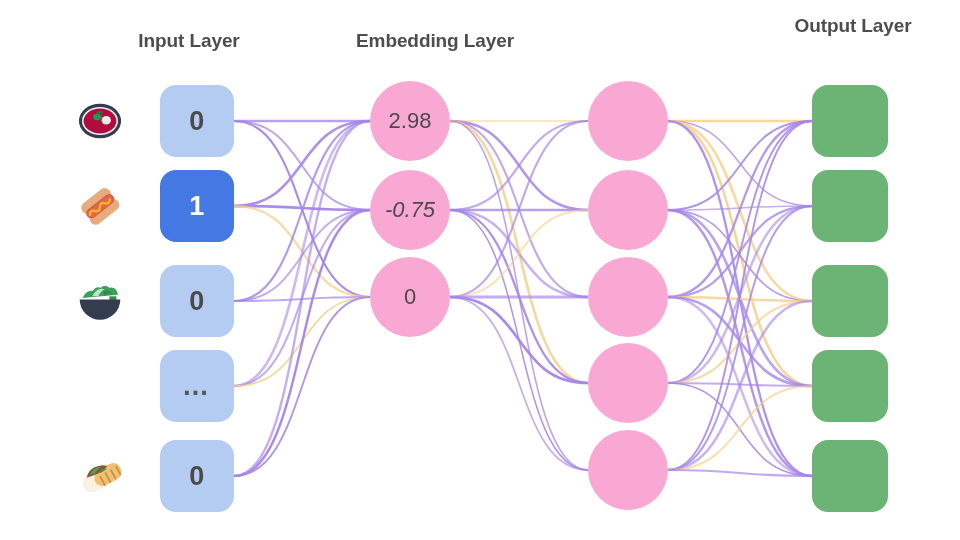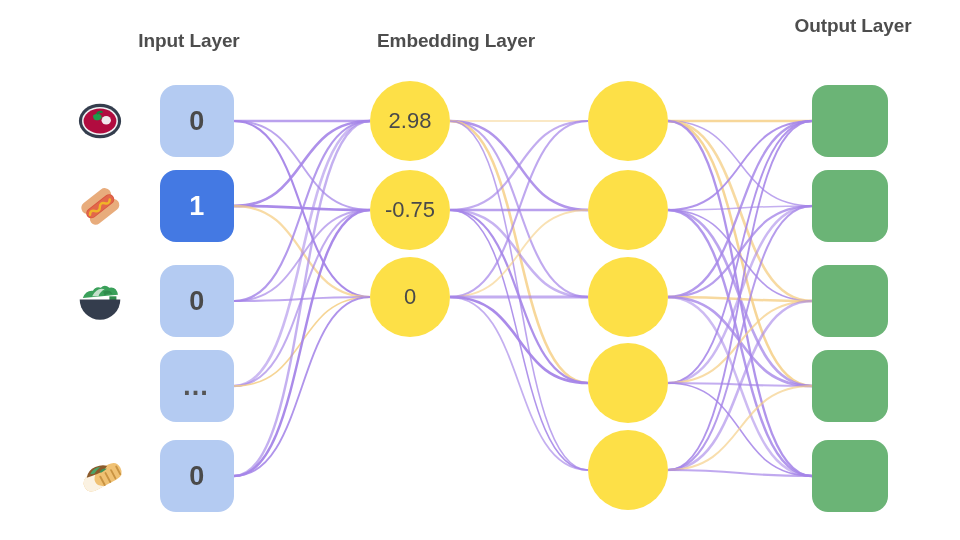--- a/index.html
+++ b/index.html
@@ -46,21 +46,21 @@
   }
   .node-box.input-off{background:#b4cbf2;color:#4a4a4a;}
   .node-box.input-on{background:#4479e3;color:#ffffff;}
   .node-box.ellipsis{background:#b4cbf2;color:#555555;font-size:27px;letter-spacing:3px;}
   .node-box.output{background:#6bb476;}
 
   .node-circle{
     position:absolute;
     width:80px;height:80px;
     border-radius:50%;
-    background:#fde047;
+    background:#f9a8d4;
     display:flex;align-items:center;justify-content:center;
     font-size:22px;
     color:#4a4a4a;
     font-weight:normal;
   }
 </style>
 </head>
 <body>
 
 <div id="stage">
@@ -118,21 +118,21 @@
       <path d="M668,383 C747.2,383 732.8,476 812,476" fill="none" stroke="#a585e8" stroke-width="1.53" stroke-opacity="0.87"></path>
       <path d="M668,470 C747.2,470 732.8,121 812,121" fill="none" stroke="#a585e8" stroke-width="1.91" stroke-opacity="0.87"></path>
       <path d="M668,470 C747.2,470 732.8,206 812,206" fill="none" stroke="#a585e8" stroke-width="1.96" stroke-opacity="0.81"></path>
       <path d="M668,470 C747.2,470 732.8,301 812,301" fill="none" stroke="#a585e8" stroke-width="2.62" stroke-opacity="0.61"></path>
       <path d="M668,470 C747.2,470 732.8,386 812,386" fill="none" stroke="#f5cf86" stroke-width="2.02" stroke-opacity="0.68"></path>
       <path d="M668,470 C747.2,470 732.8,476 812,476" fill="none" stroke="#a585e8" stroke-width="2.17" stroke-opacity="0.70"></path>
     </svg>
 
   <div id="titles">
       <div class="layer-title" style="left: 189px; top: 30px;">Input Layer</div>
-      <div class="layer-title" style="left: 456px; top: 30px;">Embedding Layer</div>
+      <div class="layer-title" style="left: 435px; top: 30px;">Embedding Layer</div>
       <div class="layer-title" style="left: 853px; top: 15px;">Output Layer</div>
     </div>
   <div id="nodes">
       <div class="icon-cell" style="left: 72px; top: 93px;">
         <svg id="tpl-bowl-of-soup-icon" width="50" height="50" viewBox="0 0 64 64">
     <ellipse cx="32" cy="32" rx="27" ry="22" fill="#343d4d"></ellipse>
     <ellipse cx="32" cy="32" rx="23" ry="18" fill="#f1f2f4"></ellipse>
     <ellipse cx="32" cy="32" rx="21" ry="16" fill="#b10c3f"></ellipse>
     <path d="M23 25c5-4 10-2 11 1 1 3-3 6-7 5-2 0-4-2-4-6z" fill="#1f9c4a"></path>
     <path d="M27 22c3-4 8-4 9-1-2 0-5 1-7 3z" fill="#15803d"></path>
@@ -175,21 +175,21 @@
         <line x1="32" y1="33" x2="32" y2="45"></line>
         <line x1="40" y1="32" x2="40" y2="45"></line>
         <line x1="48" y1="32" x2="48" y2="44"></line>
         <line x1="56" y1="31" x2="56" y2="42"></line>
       </g>
     </g>
   </svg>
       </div>
       <div class="node-box input-off" style="left: 160px; top: 440px;">0</div>
       <div class="node-circle" style="left: 370px; top: 81px;">2.98</div>
-      <div class="node-circle" style="left: 370px; top: 170px;">-0.75</div>
+      <div class="node-circle" style="left: 370px; top: 170px; font-style: italic;">-0.75</div>
       <div class="node-circle" style="left: 370px; top: 257px;">0</div>
       <div class="node-circle" style="left: 588px; top: 81px;"></div>
       <div class="node-circle" style="left: 588px; top: 170px;"></div>
       <div class="node-circle" style="left: 588px; top: 257px;"></div>
       <div class="node-circle" style="left: 588px; top: 343px;"></div>
       <div class="node-circle" style="left: 588px; top: 430px;"></div>
       <div class="node-box output" style="left: 812px; top: 85px; width: 76px;"></div>
       <div class="node-box output" style="left: 812px; top: 170px; width: 76px;"></div>
       <div class="node-box output" style="left: 812px; top: 265px; width: 76px;"></div>
       <div class="node-box output" style="left: 812px; top: 350px; width: 76px;"></div>

